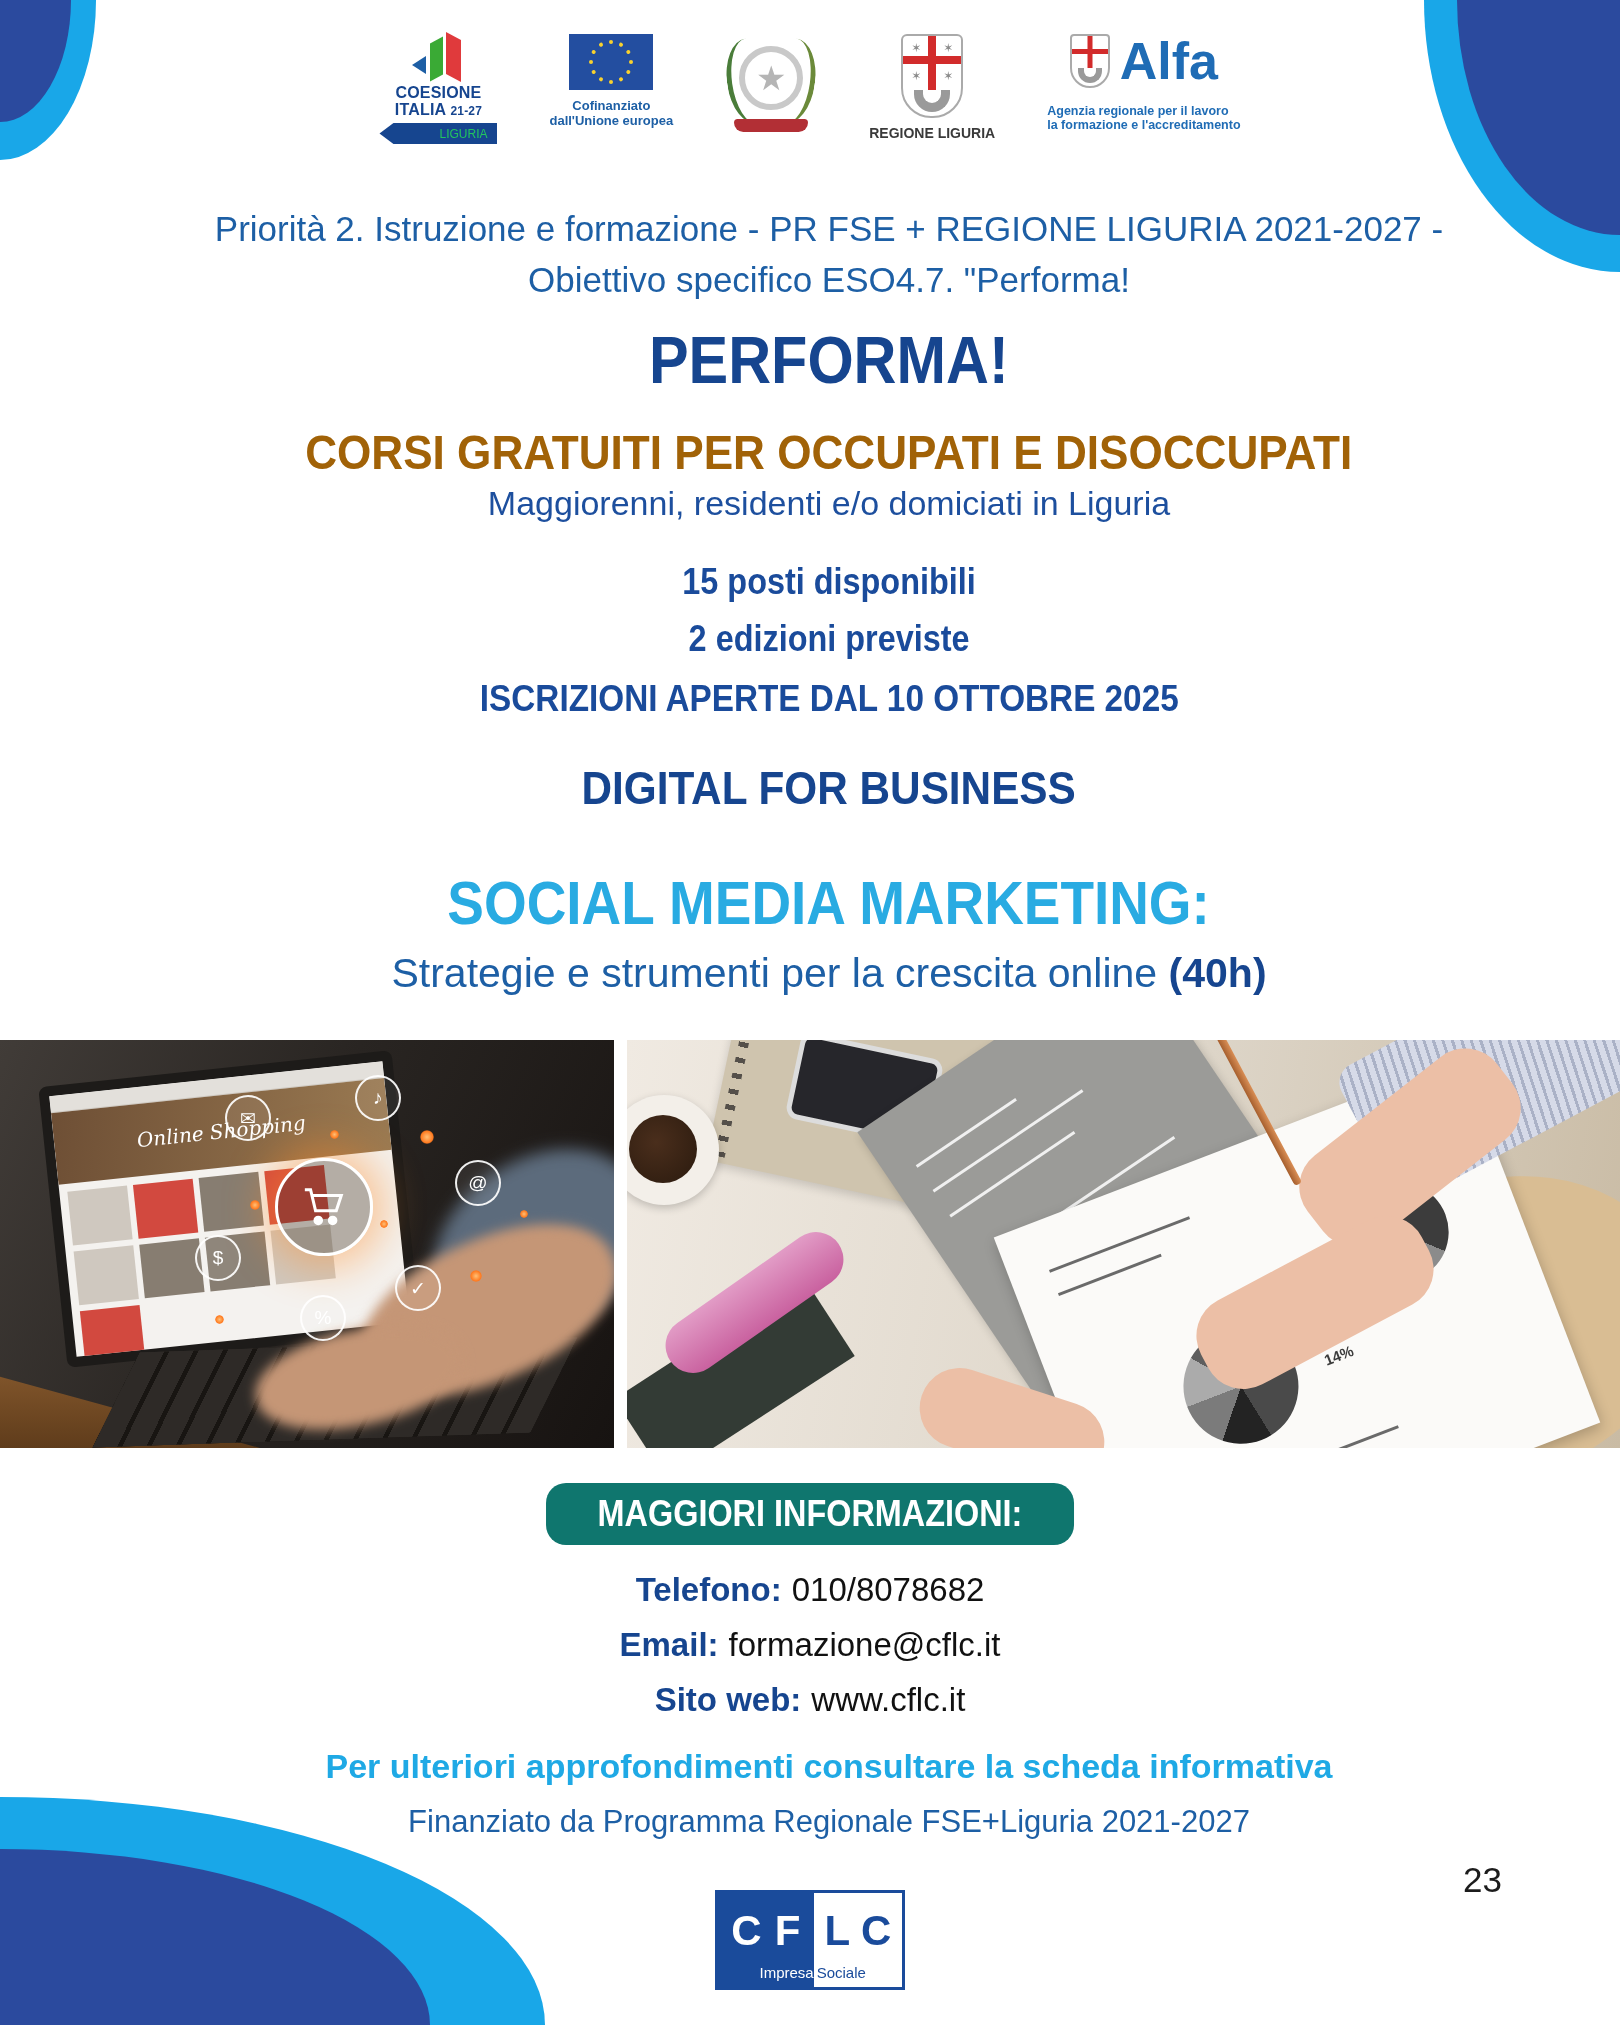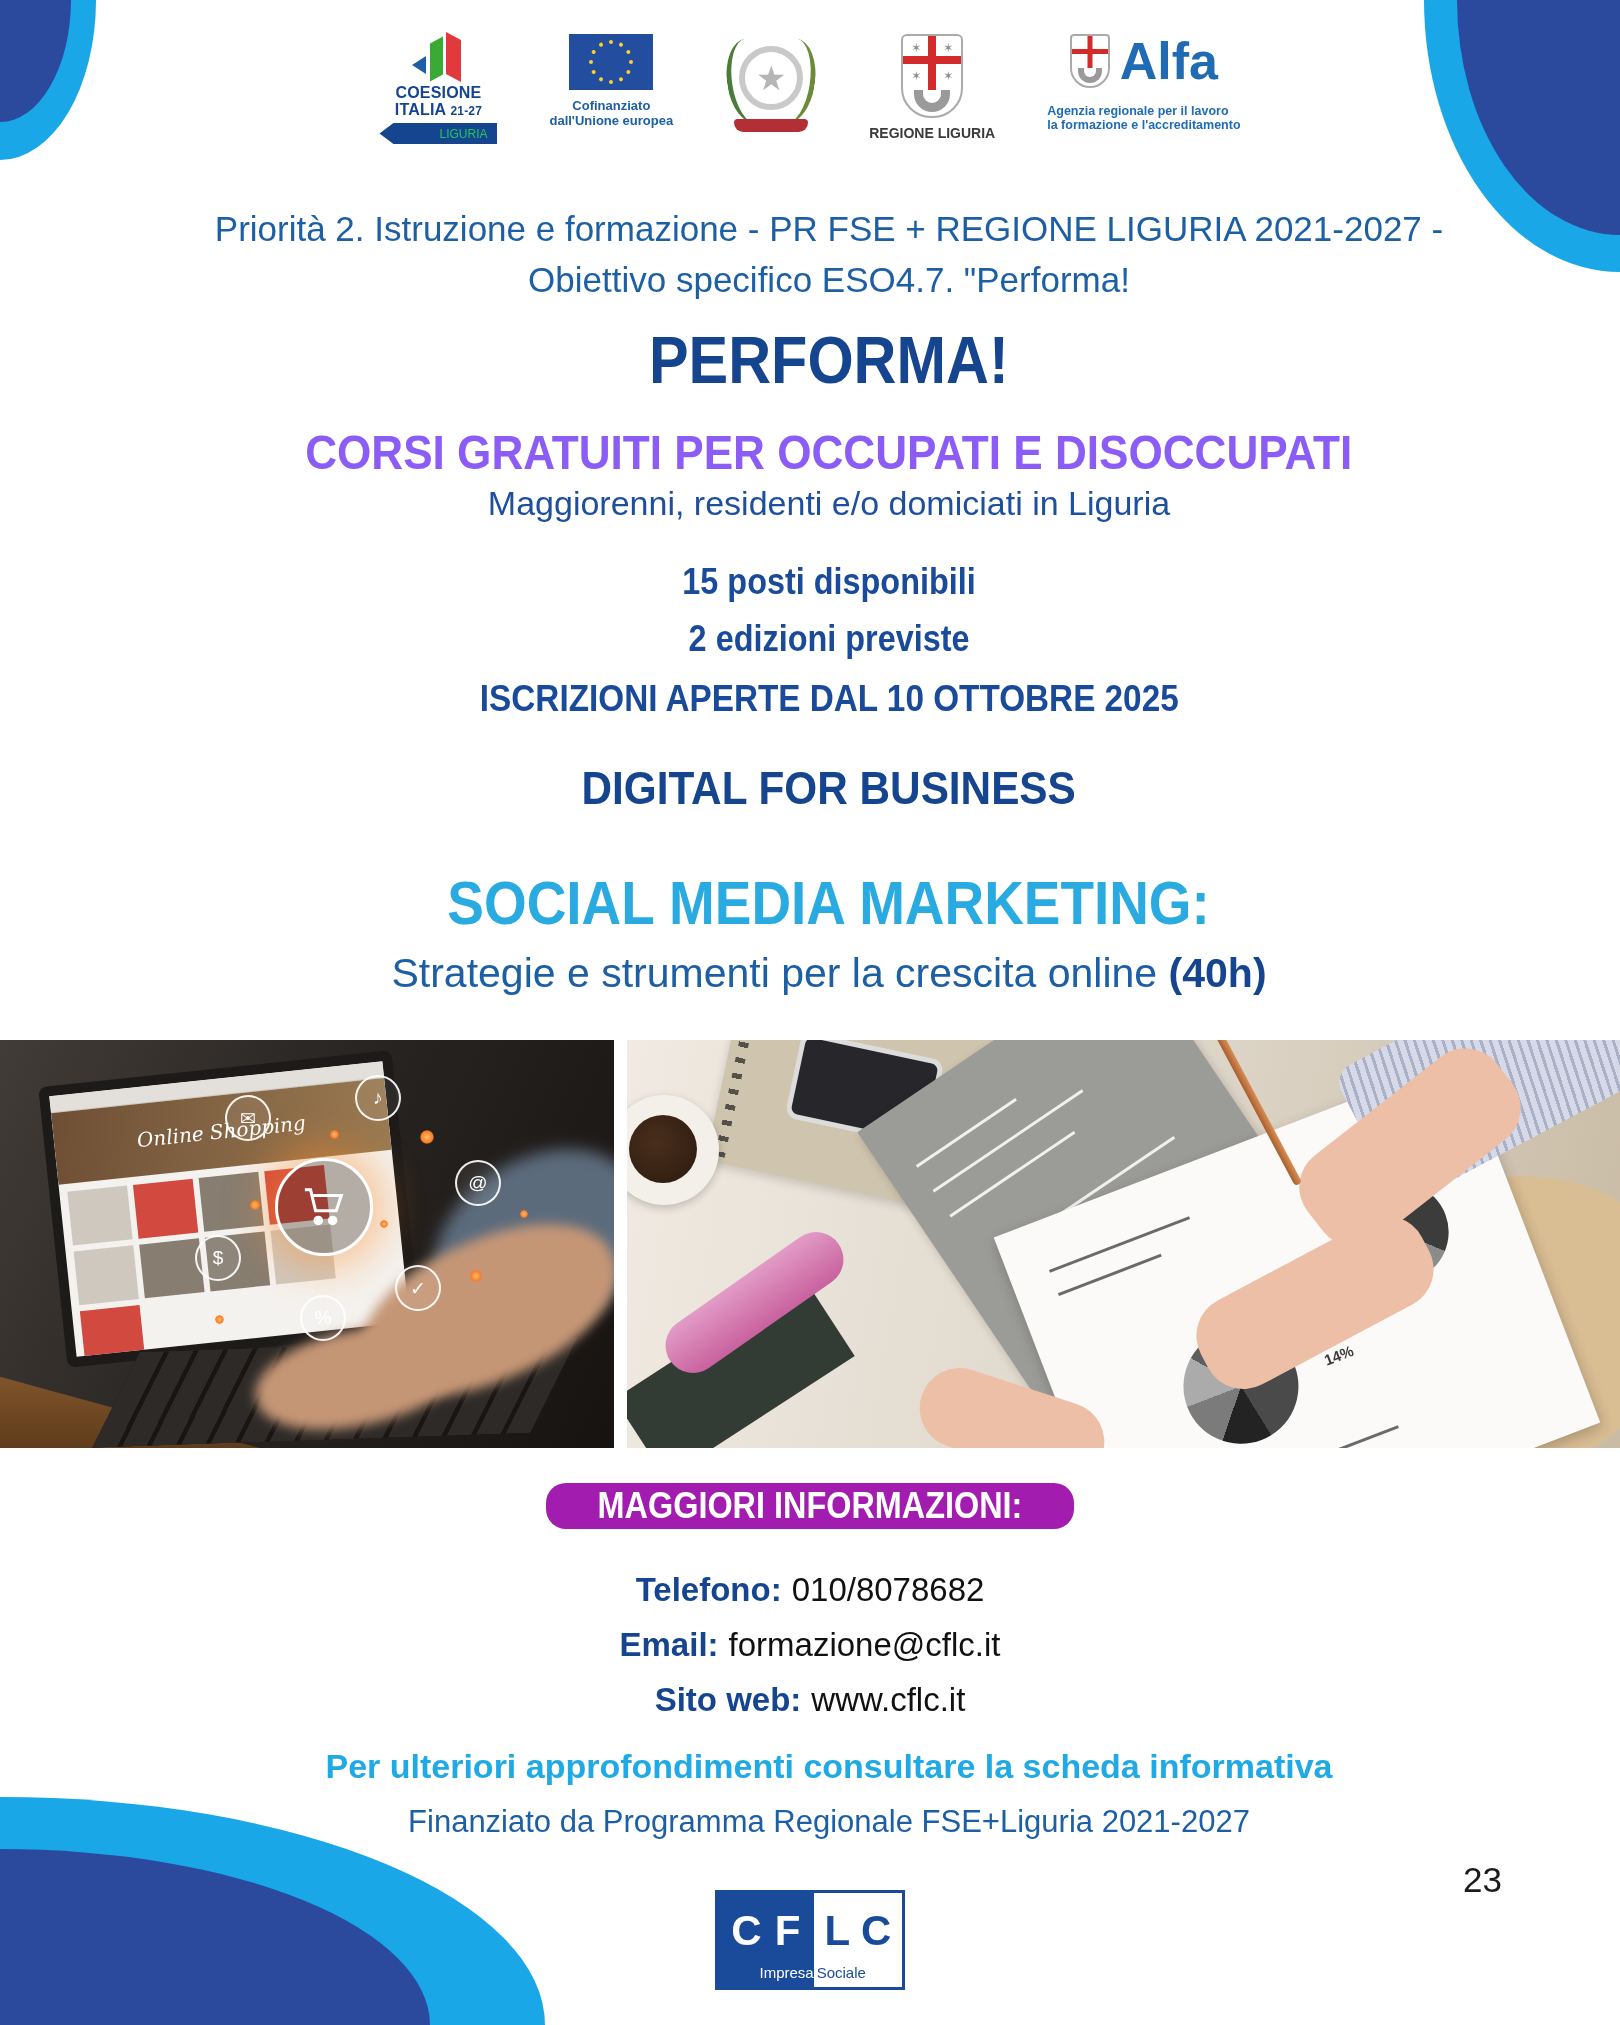--- a/index.html
+++ b/index.html
@@ -60,21 +60,21 @@
   .shield.mini .sh-h{top:13px;height:5px;}
   .shield.mini .sh-u{width:24px;height:15px;border-width:6px;bottom:3px;}
   .alfa-name{color:#1f6cb5;font-weight:bold;font-size:52px;line-height:1;}
   .alfa-cap{margin-top:16px;color:#1f6cb5;font-size:12.5px;line-height:14px;font-weight:bold;text-align:left;}
 
   
   .cline{position:absolute;left:0;right:0;text-align:center;padding-left:38px;}
   .cond{display:inline-block;transform:scaleX(.9);transform-origin:center;white-space:nowrap;}
   .intro{top:203px;color:#1d5fa5;font-size:35px;line-height:51px;}
   .t-program{top:322px;color:#16458f;font-size:66px;font-weight:bold;}
-  .t-corsi{top:424px;color:#8b5cf6;font-size:49px;font-weight:bold;}
+  .t-corsi{top:424px;color:#a16207;font-size:49px;font-weight:bold;}
   .t-elig{top:484px;color:#1d4f9e;font-size:34px;}
   .t-seats{top:561px;color:#1a4b9b;font-size:36px;font-weight:bold;}
   .t-editions{top:618px;color:#1a4b9b;font-size:36px;font-weight:bold;}
   .t-enroll{top:678px;color:#1a4b9b;font-size:37px;font-weight:bold;}
   .t-track{top:760px;color:#16458f;font-size:47px;font-weight:bold;}
   .t-course{top:868px;color:#29abe2;font-size:61px;font-weight:bold;}
   .t-course-sub{top:950px;color:#1d5fa5;font-size:41px;}
   .t-course-sub b{color:#16458f;}
 
   
@@ -139,22 +139,22 @@
   .pr-sleeve{position:absolute;right:-30px;top:-45px;width:300px;height:150px;transform:rotate(-28deg);
              background:repeating-linear-gradient(100deg,#d6dae8 0 6px,#aab1c6 6px 9px);border-radius:20px;}
   .pr-hand{position:absolute;background:#ecbfa6;border-radius:40px;}
   .pr-hand.h1{right:90px;top:55px;width:240px;height:105px;transform:rotate(-38deg);}
   .pr-hand.h2{right:180px;top:215px;width:250px;height:95px;transform:rotate(-28deg);}
   .pr-hand.h3{left:290px;top:345px;width:190px;height:80px;transform:rotate(18deg);}
   .pr-pencil{position:absolute;right:255px;top:30px;width:250px;height:8px;border-radius:4px;
              background:linear-gradient(#d98e55,#a65f2e);transform:rotate(62deg);}
 
   
-  .pill{position:absolute;top:1483px;left:50%;transform:translateX(-50%);background:#a21caf;color:#fff;
-        border-radius:20px;padding:2px 28px;font-size:36px;font-weight:bold;}
+  .pill{position:absolute;top:1483px;left:50%;transform:translateX(-50%);background:#0f766e;color:#fff;
+        border-radius:20px;padding:10px 28px;font-size:36px;font-weight:bold;}
   .contacts{position:absolute;top:1562px;left:0;right:0;text-align:center;font-size:33px;line-height:55px;color:#111;}
   .contacts .lab{color:#16458f;font-weight:bold;margin-right:10px;}
   .note{top:1747px;color:#1fa9e5;font-size:34px;font-weight:bold;}
   .funding{top:1804px;color:#1d5fa5;font-size:31px;}
   .pagenum{position:absolute;top:1860px;right:118px;color:#1c1c1c;font-size:35px;}
 
   
   .cflc{position:absolute;top:1890px;left:50%;transform:translateX(-50%);width:190px;height:100px;
         border:3px solid #1a4b9b;box-sizing:border-box;background:#fff;}
   .cflc-half{position:absolute;top:0;bottom:0;display:flex;align-items:center;justify-content:space-evenly;}

